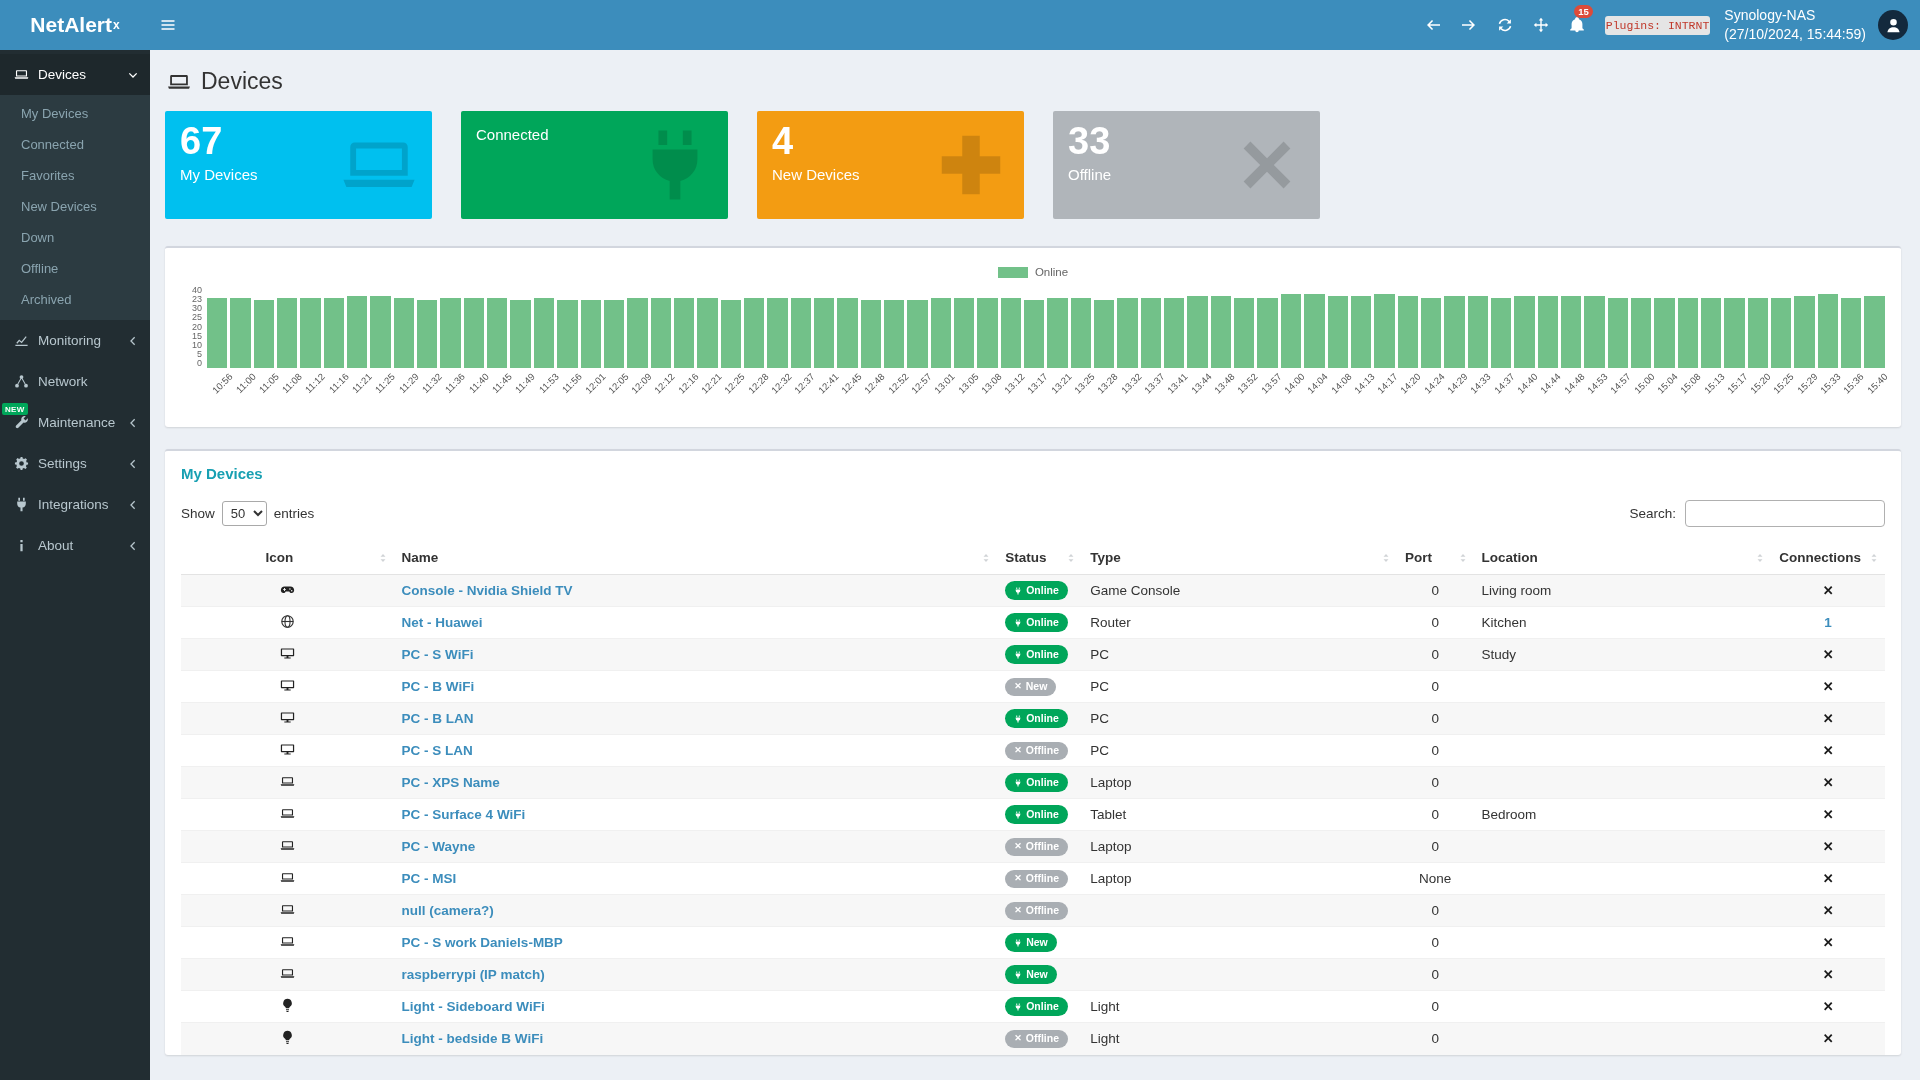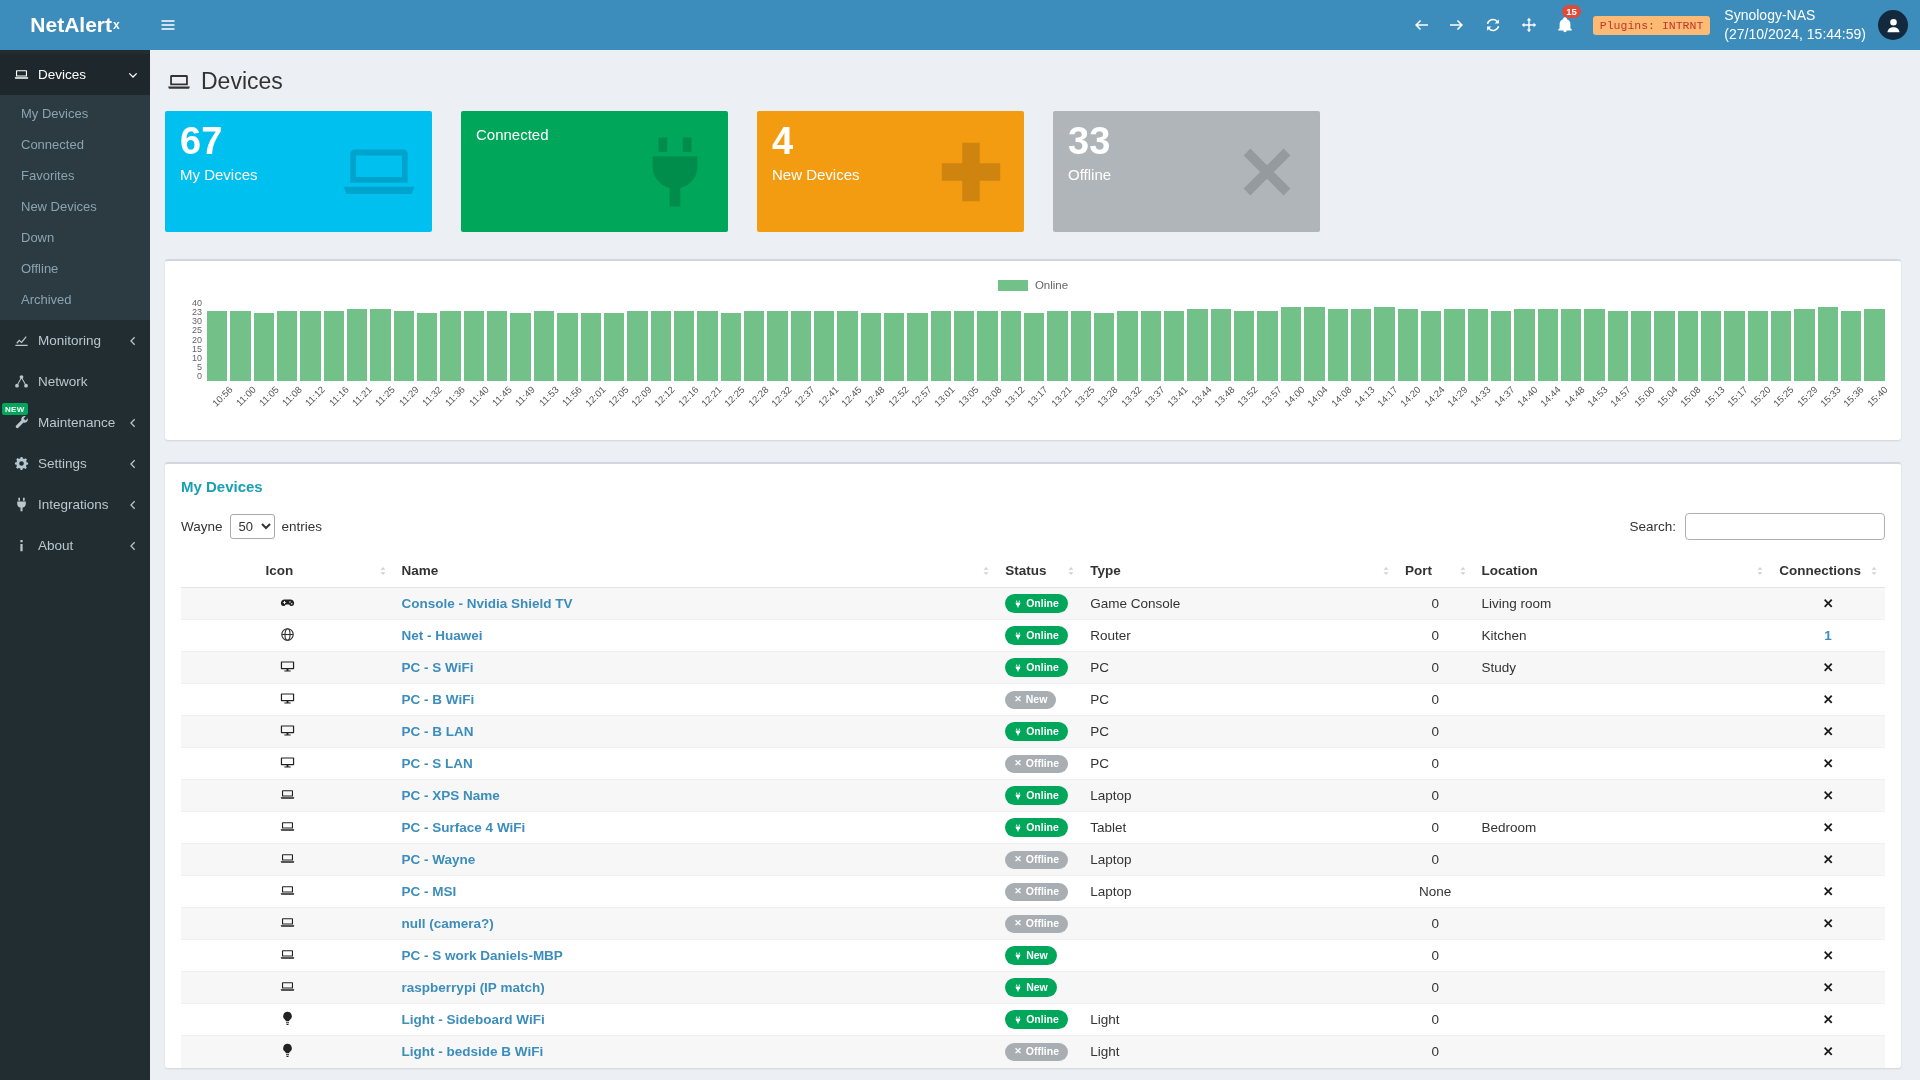--- a/index.html
+++ b/index.html
@@ -11,21 +11,21 @@
   
   .topbar{position:fixed;top:0;left:0;width:1920px;height:50px;background:#3c8dbc;display:flex;align-items:stretch;z-index:30}
   .logo{width:150px;color:#fff;display:flex;align-items:center;justify-content:center;font-size:21px;font-weight:700;cursor:pointer}
   .logo sup{font-size:12px;margin-left:1px}
   .top-icon{width:36px;height:50px;display:flex;align-items:center;justify-content:center;color:#fff;cursor:pointer}
   .top-icon svg{width:16px;height:16px;fill:#fff}
   .topbar-spacer{flex:1}
   .top-right{display:flex;align-items:center;padding-right:12px}
   .bell-wrap{position:relative}
   .notif-badge{position:absolute;top:5px;right:2px;background:#dd4b39;color:#fff;font-size:9.5px;font-weight:700;padding:1px 4px;border-radius:8px;line-height:1.2}
-  .plugins-badge{font-family:"Liberation Mono",monospace;font-size:11.5px;color:#c0392b;background:#fdba74;padding:3px 7px;border-radius:3px;margin:0 10px;cursor:pointer;white-space:nowrap}
+  .plugins-badge{font-family:"Liberation Mono",monospace;font-size:11.5px;color:#c0392b;background:#e5e5e5;padding:3px 1px;border-radius:3px;margin:0 10px;cursor:pointer;white-space:nowrap}
   .host-info{color:#fff;font-size:14px;line-height:1.35;margin:0 12px 0 4px}
   .avatar{width:30px;height:30px;border-radius:50%;background:#13293d;display:flex;align-items:center;justify-content:center;cursor:pointer}
   .avatar svg{width:17px;height:17px;fill:#fff}
 
   
   .sidebar{position:fixed;top:50px;left:0;bottom:0;width:150px;background:#222d32;z-index:20}
   .menu{list-style:none;padding-top:4px}
   .menu-item{position:relative;display:flex;align-items:center;gap:9px;padding:13px 14px;color:#b8c7ce;font-size:13.5px;cursor:pointer}
   .menu-item svg.mi-ic{width:15px;height:15px;fill:currentColor;flex:none}
   .menu-item.active{background:#1e282c;color:#fff}
@@ -35,21 +35,21 @@
   .submenu-item{padding:8px 10px 8px 21px;color:#8aa4af;font-size:13px;cursor:pointer}
   .sidebar-new-badge{position:absolute;left:2px;top:1px;background:#00a65a;color:#fff;font-size:8px;font-weight:700;padding:1.5px 3px;border-radius:2px;letter-spacing:.3px}
 
   
   .main{margin-left:150px;padding-top:50px}
   .content{padding:8px 19px 0 15px}
   .page-header{display:flex;align-items:center;gap:10px;font-size:23px;color:#333;padding:10px 2px 16px}
   .page-header svg{width:24px;height:24px;fill:#333}
 
   .stat-row{display:flex;gap:29px}
-  .stat-card{position:relative;width:267px;height:121px;border-radius:2px;color:#fff;padding:11px 15px;cursor:pointer;overflow:hidden}
+  .stat-card{position:relative;width:267px;height:108px;border-radius:2px;color:#fff;padding:11px 15px;cursor:pointer;overflow:hidden}
   .stat-value{font-size:38px;font-weight:700;line-height:1.05}
   .stat-label{font-size:15px;margin-top:4px}
   .stat-icon{position:absolute;right:14px;top:50%;transform:translateY(-50%)}
   .stat-icon svg{width:78px;height:78px;fill:rgba(0,0,0,0.15)}
 
   .panel{background:#fff;border-radius:3px;box-shadow:0 1px 2px rgba(0,0,0,.12);border-top:2px solid #d2d6de;margin-top:27px;padding:12px 16px 10px}
   .panel-title{font-size:17px;color:#444}
 
   
   .legend{display:flex;align-items:center;justify-content:center;gap:7px;margin:6px 0 4px}
@@ -614,21 +614,21 @@
               </div>
             </div>
         </div>
       </div>
     </section>
 
     <section class="panel devices-panel">
       <div class="devices-title">My Devices</div>
       <div class="table-controls">
         <div class="length-control">
-          <span>Wayne</span>
+          <span>Show</span>
           <select class="page-len">
             <option>50</option>
           </select>
           <span>entries</span>
         </div>
         <div class="search-control">
           <label>Search:</label>
           <input class="search-input" type="text" style="">
         </div>
       </div>

